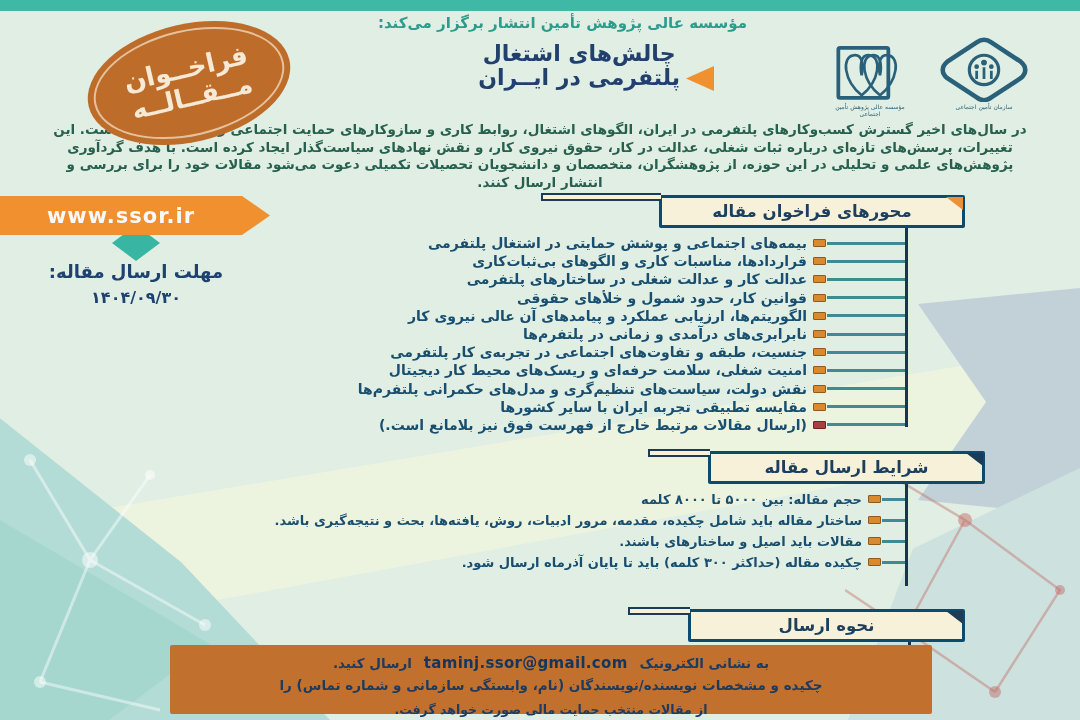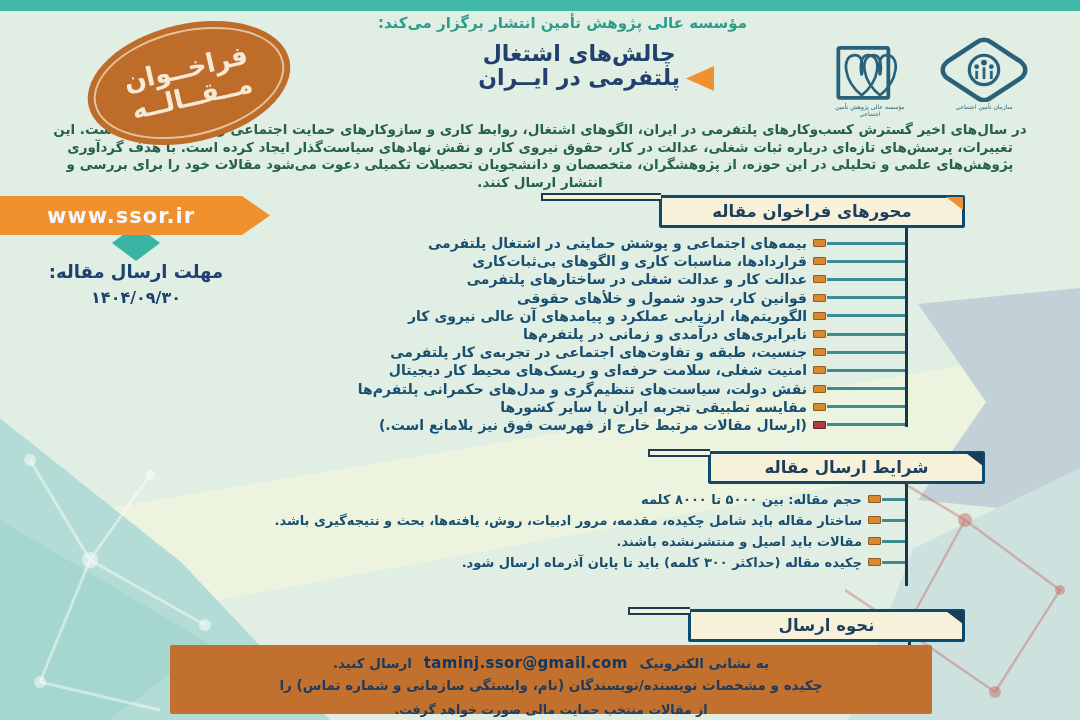--- a/index.html
+++ b/index.html
@@ -262,21 +262,21 @@
         <span class="ilabel">حجم مقاله: بین ۵۰۰۰ تا ۸۰۰۰ کلمه</span>
       </div>
     <div class="irow">
         <span class="cline"></span>
         <span class="bullet"></span>
         <span class="ilabel">ساختار مقاله باید شامل چکیده، مقدمه، مرور ادبیات، روش، یافته‌ها، بحث و نتیجه‌گیری باشد.</span>
       </div>
     <div class="irow">
         <span class="cline"></span>
         <span class="bullet"></span>
-        <span class="ilabel">مقالات باید اصیل و منتشرنشده باشند.</span>
+        <span class="ilabel">مقالات باید اصیل و ساختارهای باشند.</span>
       </div>
     <div class="irow">
         <span class="cline"></span>
         <span class="bullet"></span>
         <span class="ilabel">چکیده مقاله (حداکثر ۳۰۰ کلمه) باید تا پایان آذرماه ارسال شود.</span>
       </div>
   </div>
 
   <div class="hbox" id="send-box">
     <span>نحوه ارسال</span>

